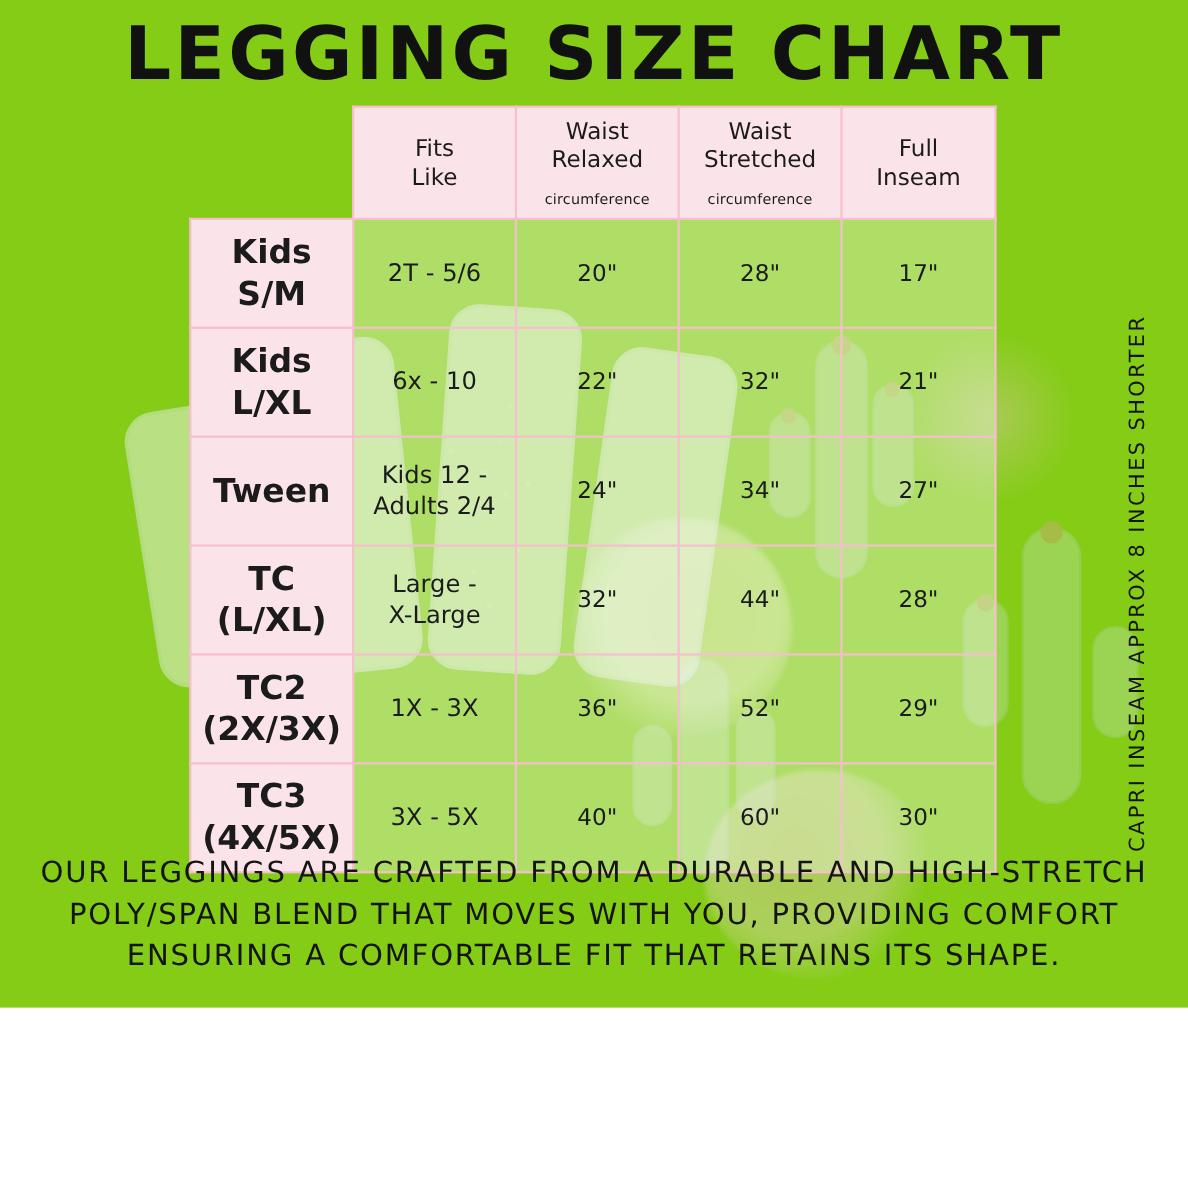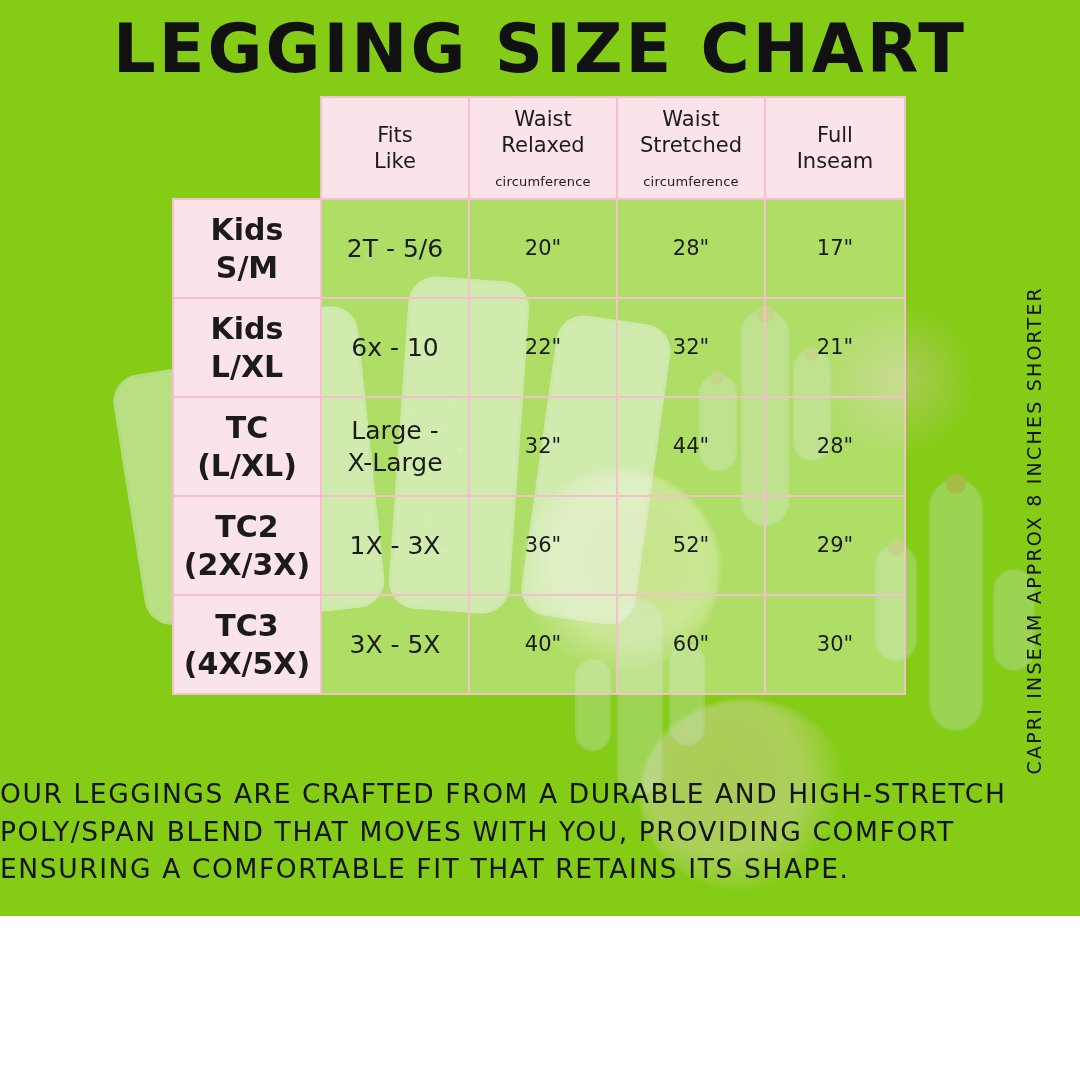--- a/index.html
+++ b/index.html
@@ -120,21 +120,21 @@
     height: 95px;
     line-height: 1.25;
     background: rgba(255,255,255,0.35);
   }
   tbody td.rowhead {
     background: #fbe3ea;
     font-size: 30px;
     font-weight: bold;
   }
   tbody td.fits {
-    font-size: 25px;
+    font-size: 22px;
   }
   tbody td .l2 { display: block; }
 
   
   .side-note {
     position: absolute;
     right: 26px;
     top: 250px;
     height: 560px;
     width: 40px;
@@ -152,21 +152,21 @@
     color: #141414;
     white-space: nowrap;
   }
 
   
   .footer {
     position: absolute;
     left: 0;
     bottom: 28px;
     width: 1080px;
-    text-align: left;
+    text-align: center;
     z-index: 5;
   }
   .footer p {
     margin: 0;
     font-family: "DejaVu Sans", sans-serif;
     font-size: 26.5px;
     letter-spacing: 1.6px;
     line-height: 1.42;
     color: #141414;
     white-space: nowrap;
@@ -295,20 +295,33 @@
           </td>
           <td class="fits">
             <span>6x - 10</span>
             <span class="l2"></span>
           </td>
           <td>22"</td>
           <td>32"</td>
           <td>21"</td>
         </tr>
 
+        <tr>
+          <td class="rowhead">
+            <span>Tween</span>
+            <span class="l2"></span>
+          </td>
+          <td class="fits">
+            <span>Kids 12 -</span>
+            <span class="l2">Adults 2/4</span>
+          </td>
+          <td>24"</td>
+          <td>34"</td>
+          <td>27"</td>
+        </tr>
 
 
         <tr>
           <td class="rowhead">
             <span>TC</span>
             <span class="l2">(L/XL)</span>
           </td>
           <td class="fits">
             <span>Large -</span>
             <span class="l2">X-Large</span>

